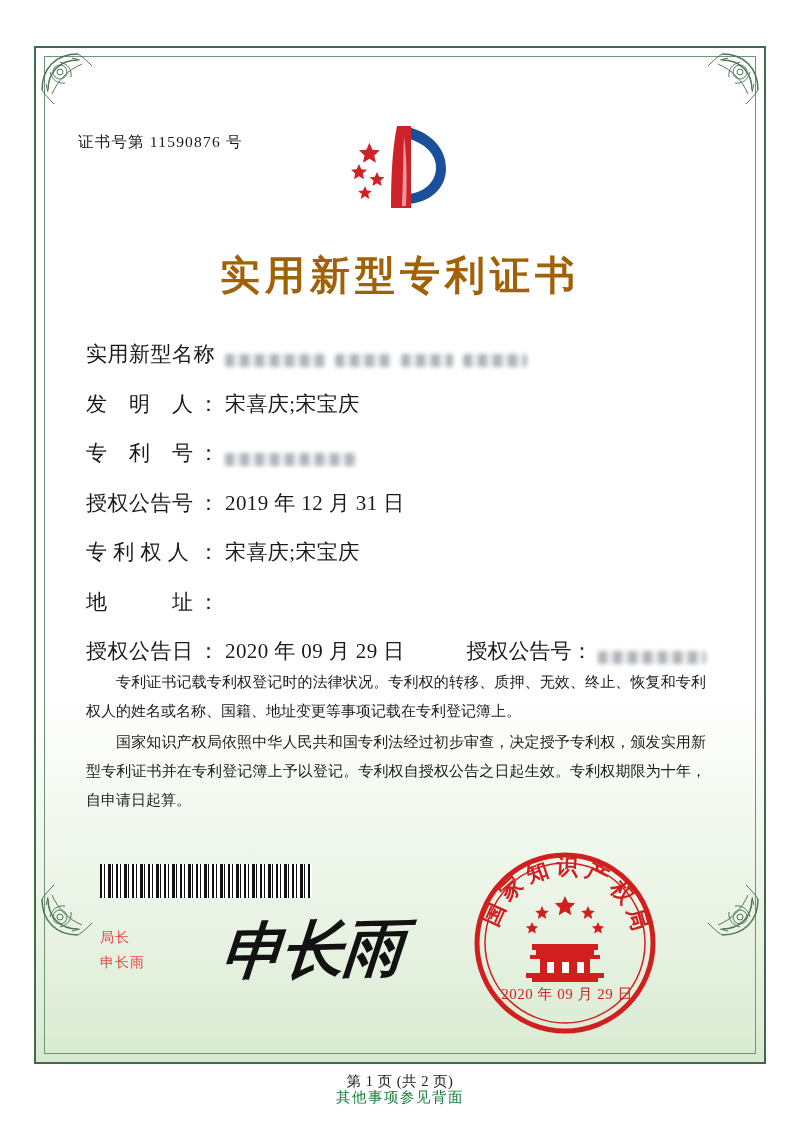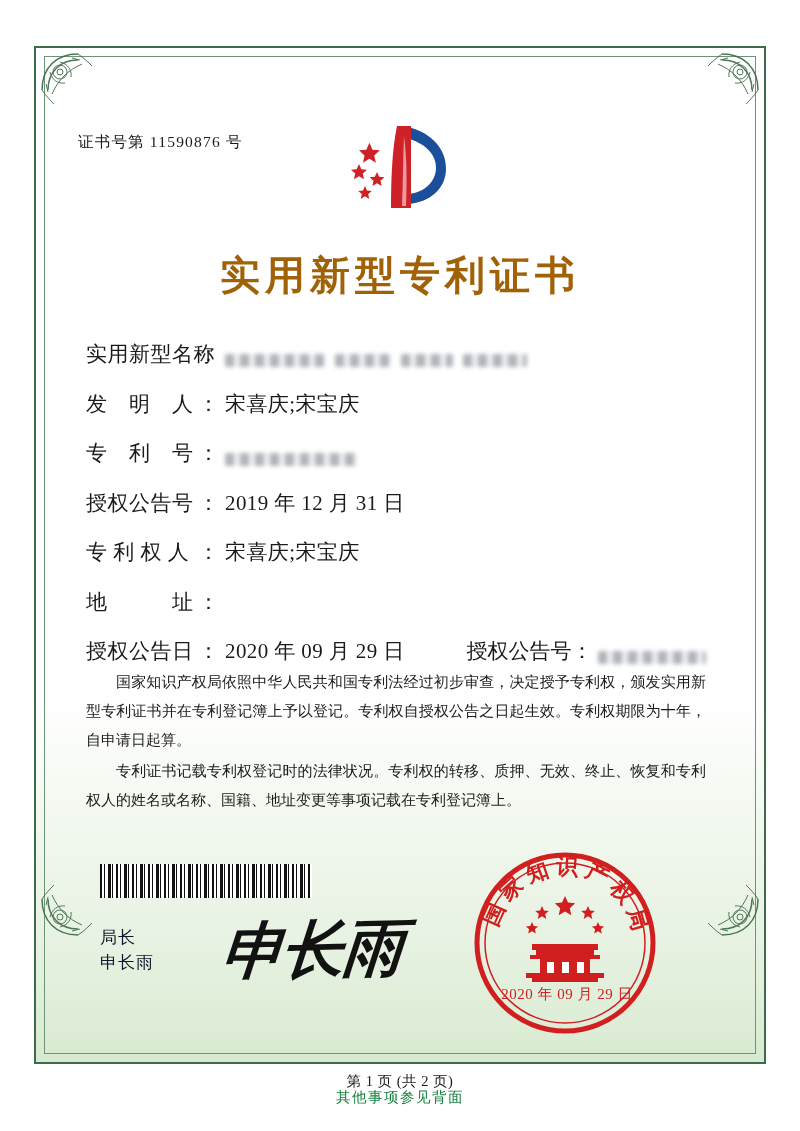--- a/index.html
+++ b/index.html
@@ -158,23 +158,23 @@
         #111 0px, #111 2px, #fff 2px, #fff 4px,
         #111 4px, #111 5px, #fff 5px, #fff 8px,
         #111 8px, #111 11px, #fff 11px, #fff 12px,
         #111 12px, #111 13px, #fff 13px, #fff 16px);
   }
 
   
   .sig-label {
     position: absolute;
     left: 100px; top: 925px;
-    font-size: 17px;
+    font-size: 14px;
     line-height: 25px;
-    color: #0f172a;
+    color: #ef4444;
     letter-spacing: 1px;
   }
   .sig-script {
     position: absolute;
     left: 222px; top: 908px;
     font-family: "DejaVu Serif", serif;
     font-size: 62px;
     font-weight: bold;
     font-style: italic;
     color: #121212;
@@ -354,22 +354,22 @@
       <span class="colon">：</span>
       <span class="value">2020 年 09 月 29 日</span>
       <span class="gap"></span>
       <span>授权公告号</span>
       <span class="colon">：</span>
       <span class="redact pub-no"></span>
     </div>
   </div>
 
   <div class="paras">
+    <p>专利证书记载专利权登记时的法律状况。专利权的转移、质押、无效、终止、恢复和专利权人的姓名或名称、国籍、地址变更等事项记载在专利登记簿上。</p>
     <p>国家知识产权局依照中华人民共和国专利法经过初步审查，决定授予专利权，颁发实用新型专利证书并在专利登记簿上予以登记。专利权自授权公告之日起生效。专利权期限为十年，自申请日起算。</p>
-    <p>专利证书记载专利权登记时的法律状况。专利权的转移、质押、无效、终止、恢复和专利权人的姓名或名称、国籍、地址变更等事项记载在专利登记簿上。</p>
   </div>
 
   <div class="barcode"></div>
 
   <div class="sig-label">
     <div>局长</div>
     <div>申长雨</div>
   </div>
   <div class="sig-script">申长雨</div>
 

